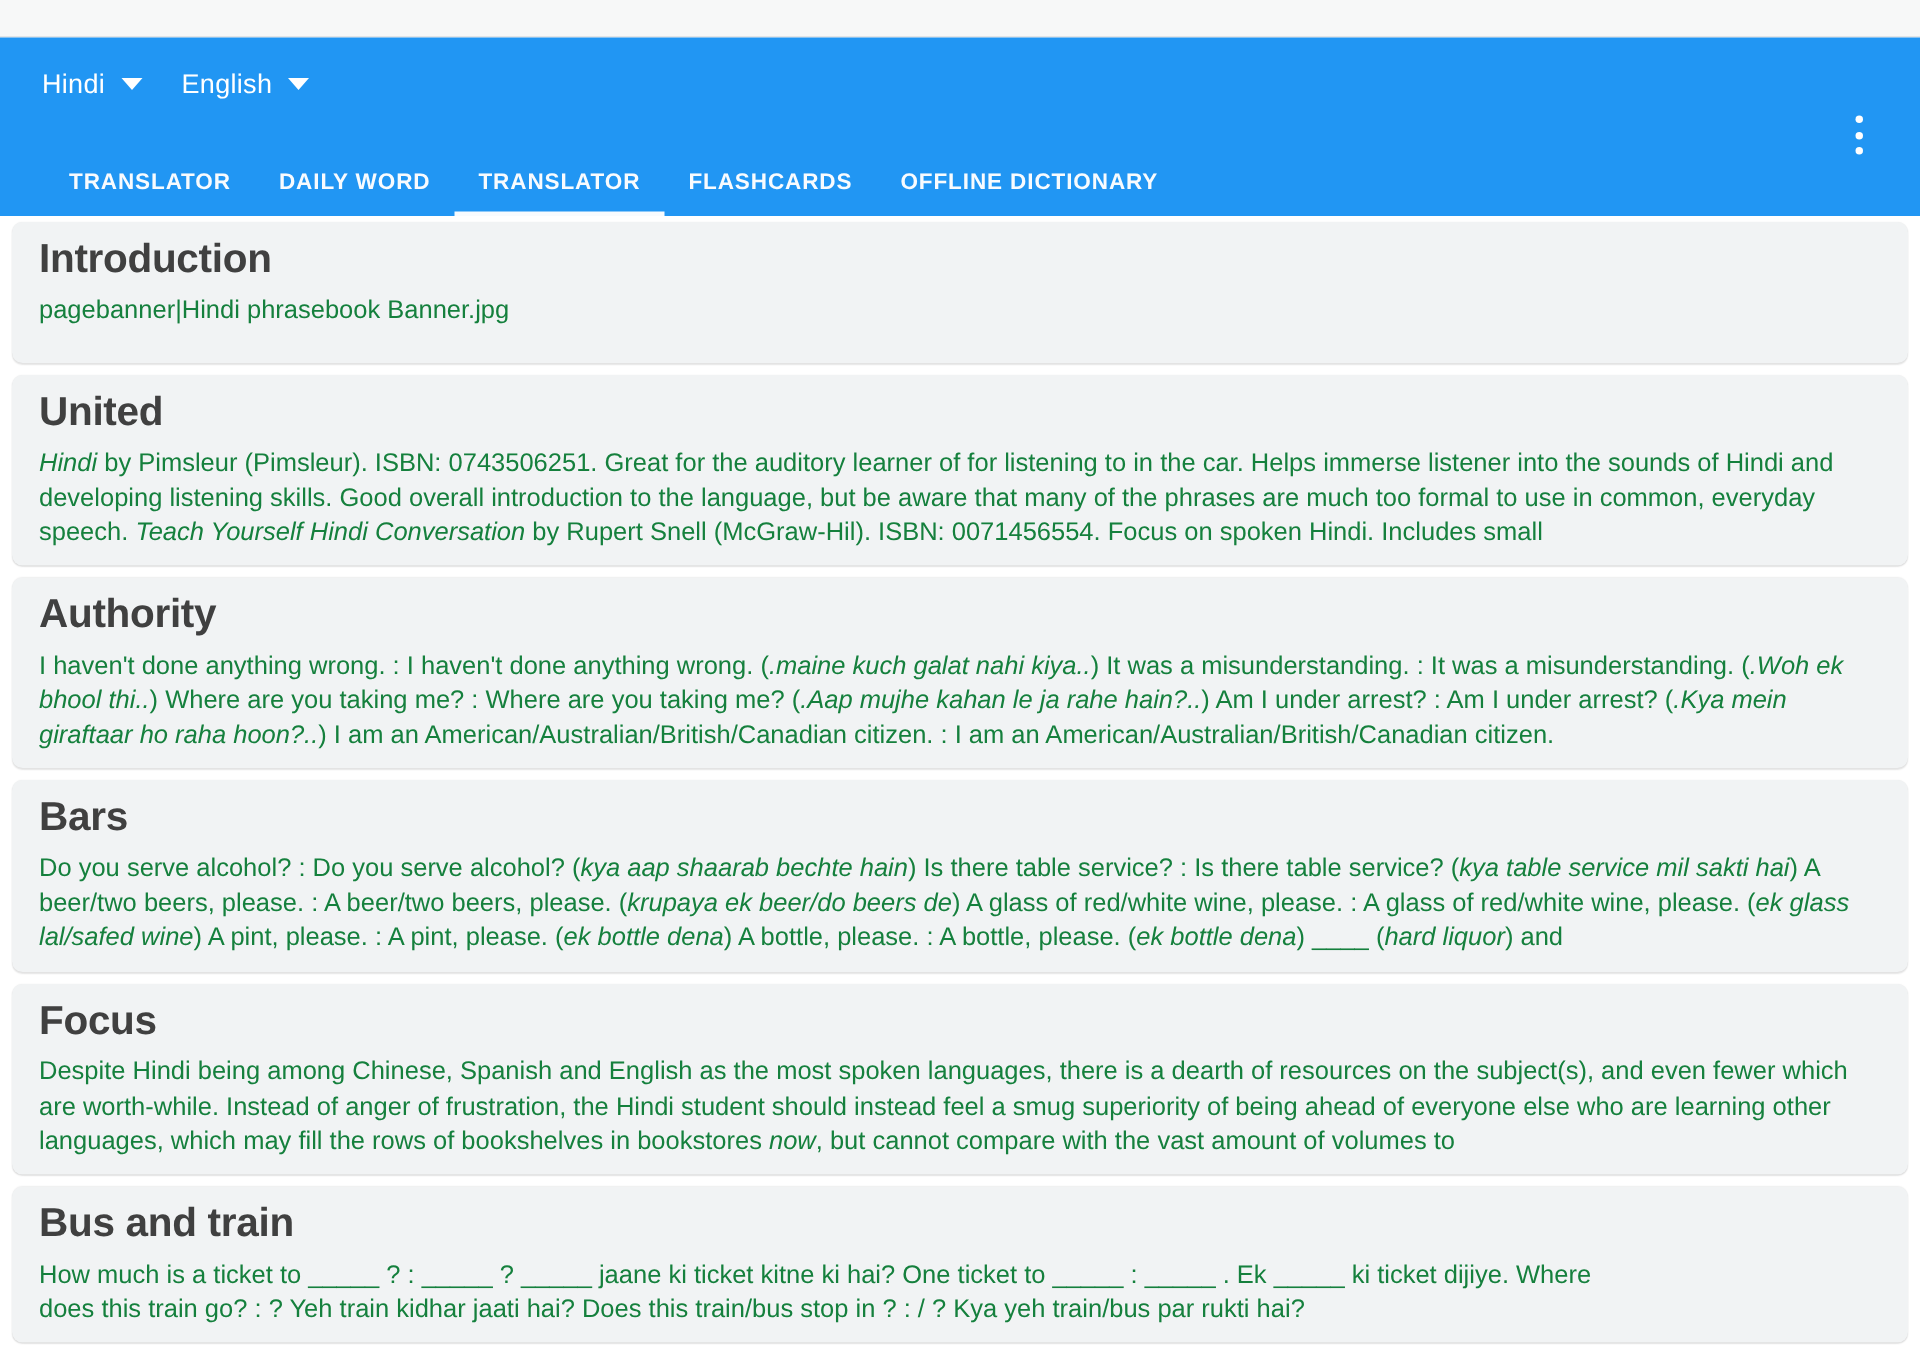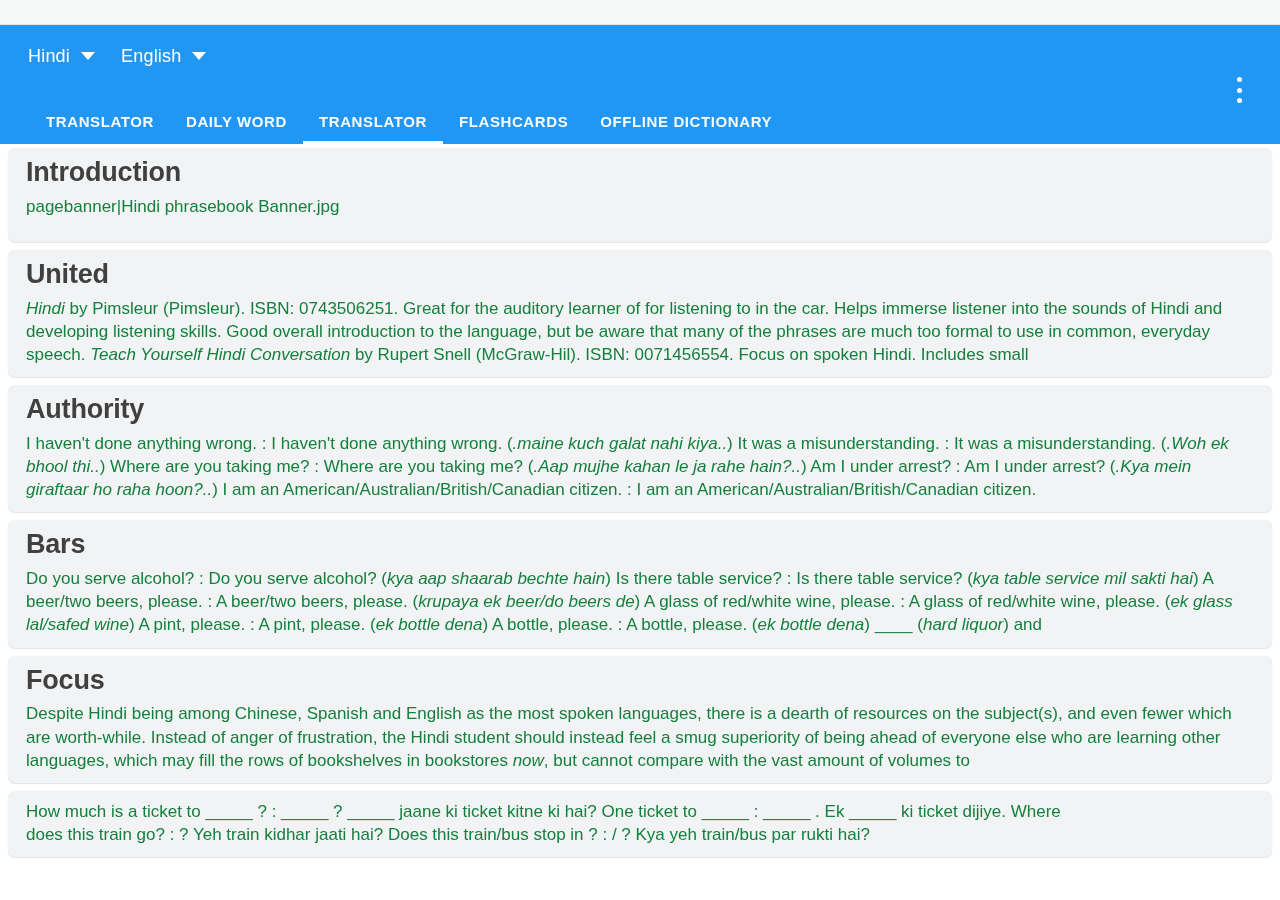--- a/index.html
+++ b/index.html
@@ -196,19 +196,20 @@
     <div class="card-title">Bars</div>
     <div class="card-body">Do you serve alcohol? : Do you serve alcohol? (<em>kya aap shaarab bechte hain</em>) Is there table service? : Is there table service? (<em>kya table service mil sakti hai</em>) A beer/two beers, please. : A beer/two beers, please. (<em>krupaya ek beer/do beers de</em>) A glass of red/white wine, please. : A glass of red/white wine, please. (<em>ek glass lal/safed wine</em>) A pint, please. : A pint, please. (<em>ek bottle dena</em>) A bottle, please. : A bottle, please. (<em>ek bottle dena</em>) ____ (<em>hard liquor</em>) and</div>
   </div>
 
   <div class="card" id="card-books">
     <div class="card-title">Focus</div>
     <div class="card-body">Despite Hindi being among Chinese, Spanish and English as the most spoken languages, there is a dearth of resources on the subject(s), and even fewer which are worth-while. Instead of anger of frustration, the Hindi student should instead feel a smug superiority of being ahead of everyone else who are learning other languages, which may fill the rows of bookshelves in bookstores <em>now</em>, but cannot compare with the vast amount of volumes to</div>
   </div>
 
   <div class="card" id="card-bus">
+    <div class="card-title">Bus and train</div>
     <div class="card-body">
       <div>How much is a ticket to _____ ? : _____                    ? _____ jaane ki ticket kitne ki hai? One ticket to _____ :    _____             . Ek _____ ki ticket dijiye. Where</div>
       <div>does this train go? :                    ? Yeh train kidhar jaati hai? Does this train/bus stop in            ? :            /                    ? Kya yeh train/bus            par rukti hai?</div>
     </div>
   </div>
 
 </div>
 
 </body></html>

